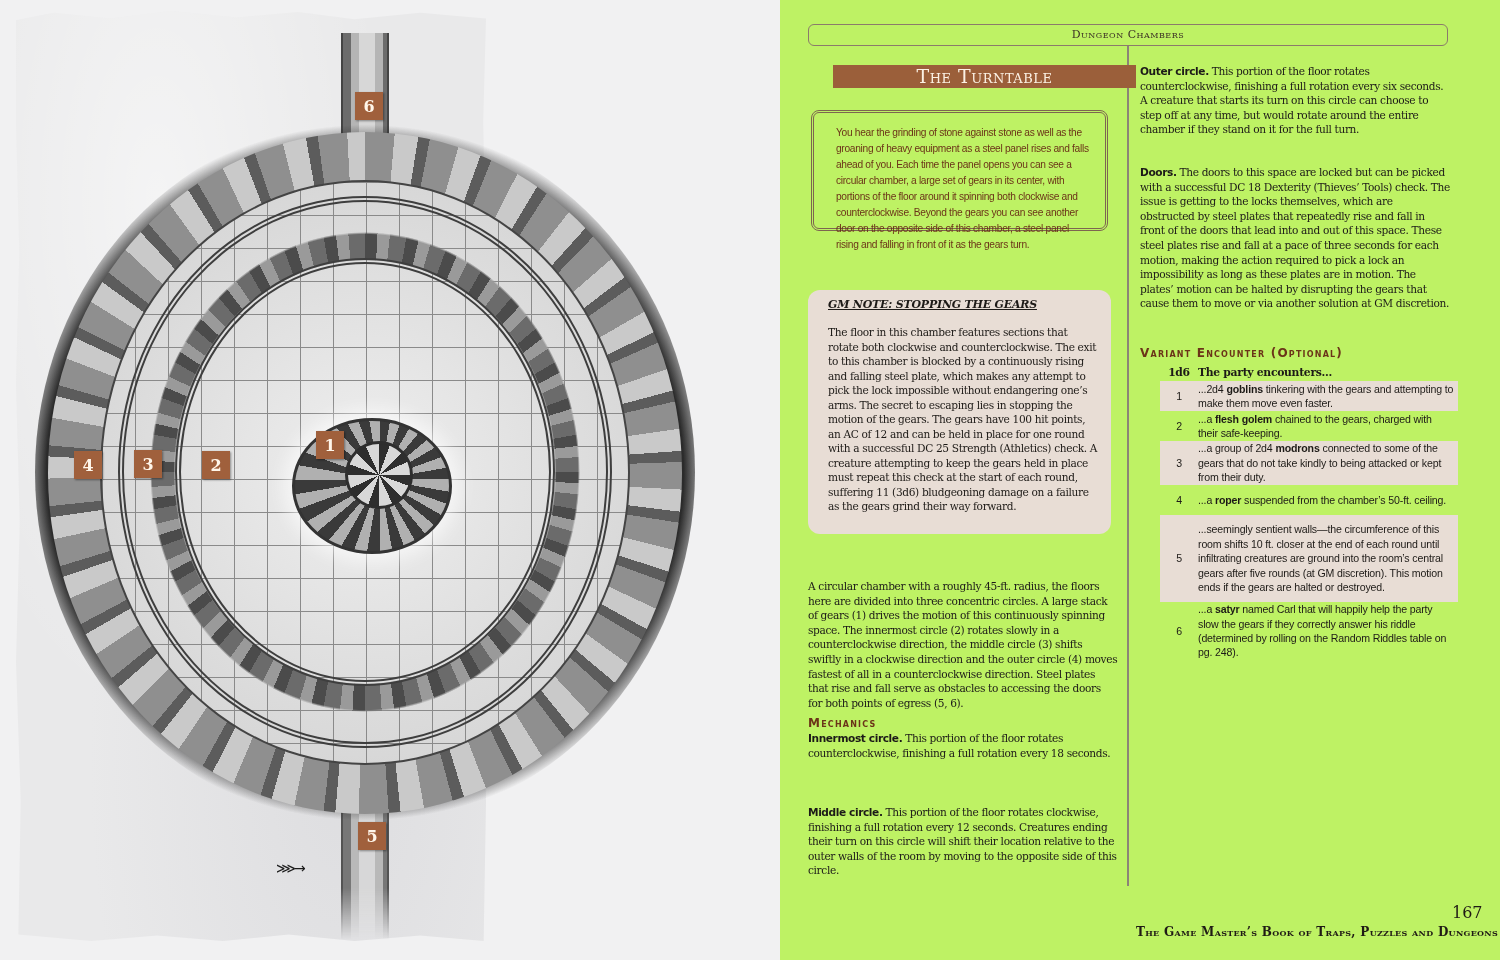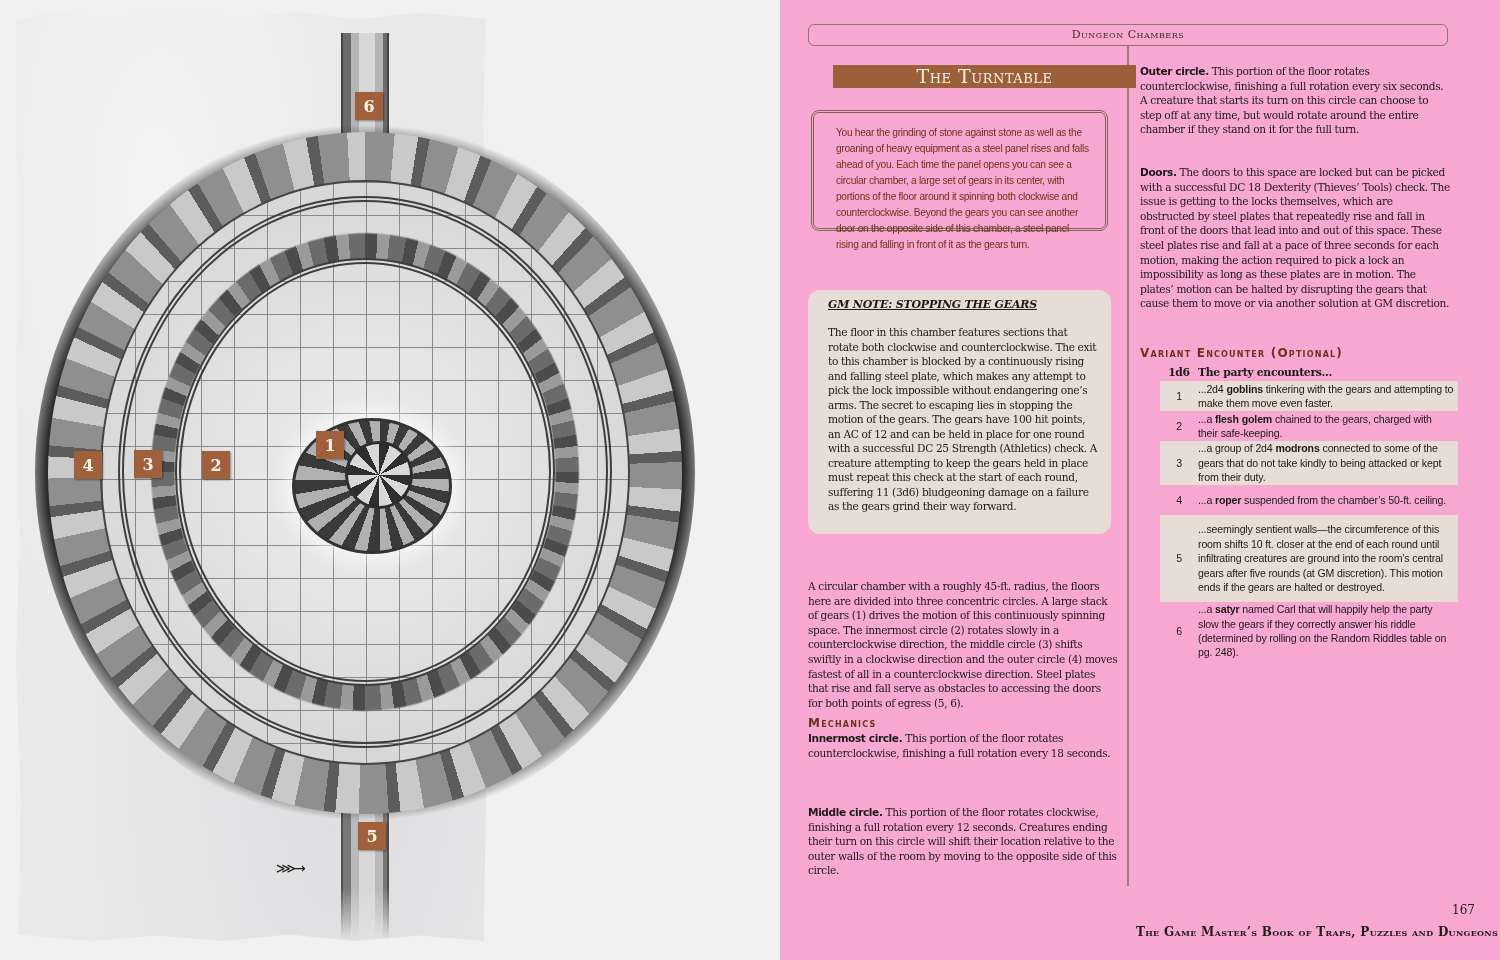--- a/index.html
+++ b/index.html
@@ -87,21 +87,21 @@
     display: flex; align-items: center; justify-content: center;
     box-shadow: 1px 1px 2px rgba(0,0,0,0.4);
   }
   .arrow {
     position: absolute; left: 276px; top: 862px; width: 48px; height: 12px;
     font-size: 14px; color: #1a1a1a; letter-spacing: -2px; line-height: 12px; font-family: "DejaVu Sans", sans-serif;
   }
 
   
   .right-page {
-    position: absolute; left: 780px; top: 0; width: 720px; height: 960px; background: #f9a8d4;
+    position: absolute; left: 780px; top: 0; width: 720px; height: 960px; background: #bef264;
   }
   .running-head {
     position: absolute; left: 28px; top: 24px; width: 640px; height: 22px;
     border: 1.5px solid #8b7b6b; border-radius: 6px;
     text-align: center; font-size: 11px; line-height: 19px; letter-spacing: 0.5px;
     font-variant: small-caps; color: #3b2f25;
   }
   .col-divider {
     position: absolute; left: 347px; top: 46px; width: 1.5px; height: 840px; background: #8c8476;
   }
@@ -163,21 +163,21 @@
   }
   .enc-table td.n { text-align: center; width: 38px; padding: 0; }
   .enc-table tr.shade td { background: #e8ddd5; }
   .enc-table b { font-weight: bold; }
 
   .footer {
     position: absolute; left: 356px; top: 925px; font-size: 12px; font-variant: small-caps; letter-spacing: 0.3px;
     color: #1f1a15; font-weight: bold;
   }
   .page-num {
-    position: absolute; left: 672px; top: 903px; font-size: 12px; color: #1f1a15; text-align: center;
+    position: absolute; left: 672px; top: 903px; font-size: 16px; color: #1f1a15; text-align: center;
   }
 </style>
 </head>
 <body>
 
 <div class="left-page">
   <div class="map-paper"></div>
   <div class="corridor top"></div>
   <div class="corridor bottom"></div>
   <div class="chamber"></div>

